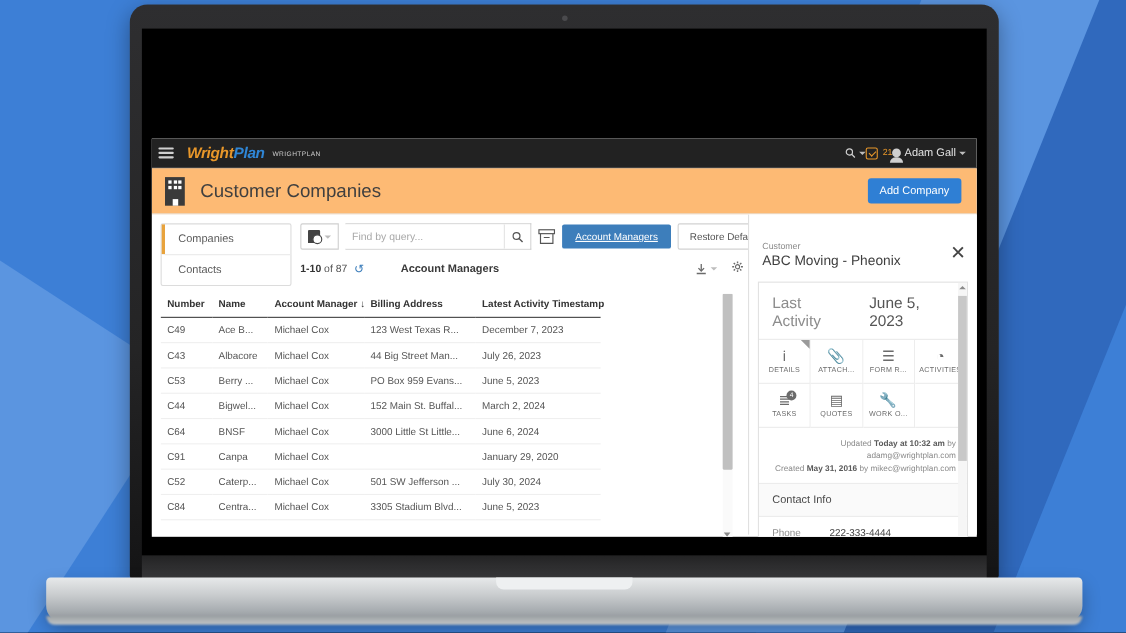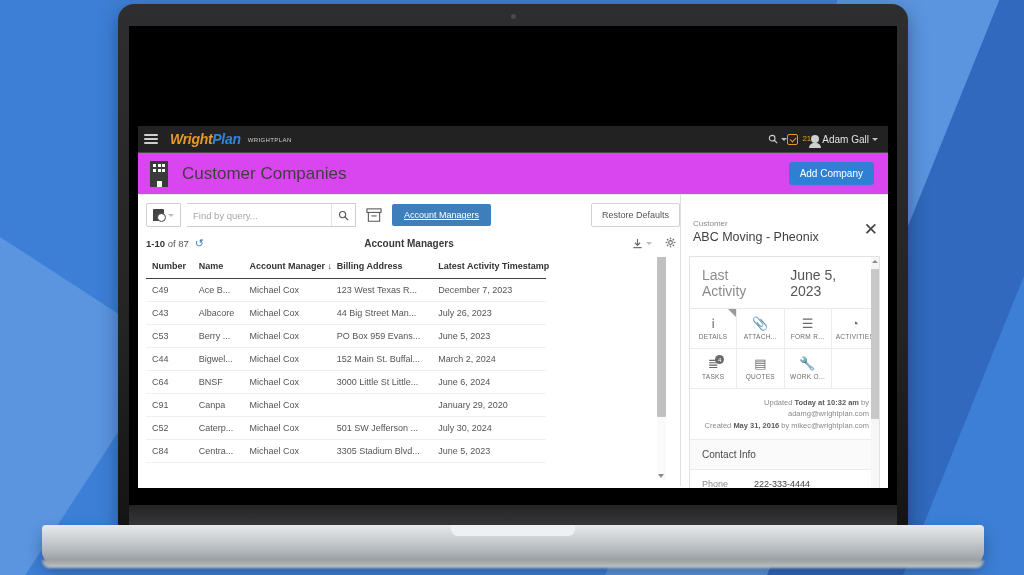--- a/index.html
+++ b/index.html
@@ -93,21 +93,21 @@
   .badge-box:after{
     content:"";position:absolute;left:1.6px;top:2.6px;width:5px;height:2.6px;
     border-left:1.6px solid #e8972a;border-bottom:1.6px solid #e8972a;transform:rotate(-45deg);
   }
   .badge-count { font-size:8px; color:#e8972a; margin-left:1px; align-self:flex-start; }
   .avatar-ic { width:8px;height:8px;border-radius:50%;background:#cfcfcf;position:relative; }
   .avatar-ic:after{content:"";position:absolute;left:-2px;top:8px;width:12px;height:5px;border-radius:6px 6px 0 0;background:#cfcfcf;}
 
   
   .pagebar {
-    height:42px; background:#d946ef; display:flex; align-items:center;
+    height:42px; background:#fdba74; display:flex; align-items:center;
     padding:0 14px 0 12px; border-bottom:1px solid #e6e6e6;
   }
   .page-icon { width:22px; height:26px; position:relative; margin-right:10px; }
   .page-icon .bld { position:absolute; left:0; top:0; width:18px; height:26px; background:#3a3a3a; }
   .page-icon .bld:before{
     content:""; position:absolute; left:3px; top:3px; width:12px; height:14px;
     background:
       linear-gradient(#fff,#fff) 0 0/3px 3px no-repeat,
       linear-gradient(#fff,#fff) 4.5px 0/3px 3px no-repeat,
       linear-gradient(#fff,#fff) 9px 0/3px 3px no-repeat,
@@ -288,20 +288,28 @@
           <div class="page-title">Customer Companies</div>
           <button class="add-btn">Add Company</button>
         </div>
 
         <div class="content">
 
           <div class="left-pane">
 
             <div class="toolbar">
 
+              <div class="tabs-card">
+                <div class="tab-row active">
+                  <span>Companies</span>
+                </div>
+                <div class="tab-row">
+                  <span>Contacts</span>
+                </div>
+              </div>
 
               <div class="tb-main">
                 <div class="tb-controls">
 
                   <div class="qsel">
                     <span class="qsel-ic"></span>
                     <span class="caret"></span>
                   </div>
 
                   <div class="search-wrap">

